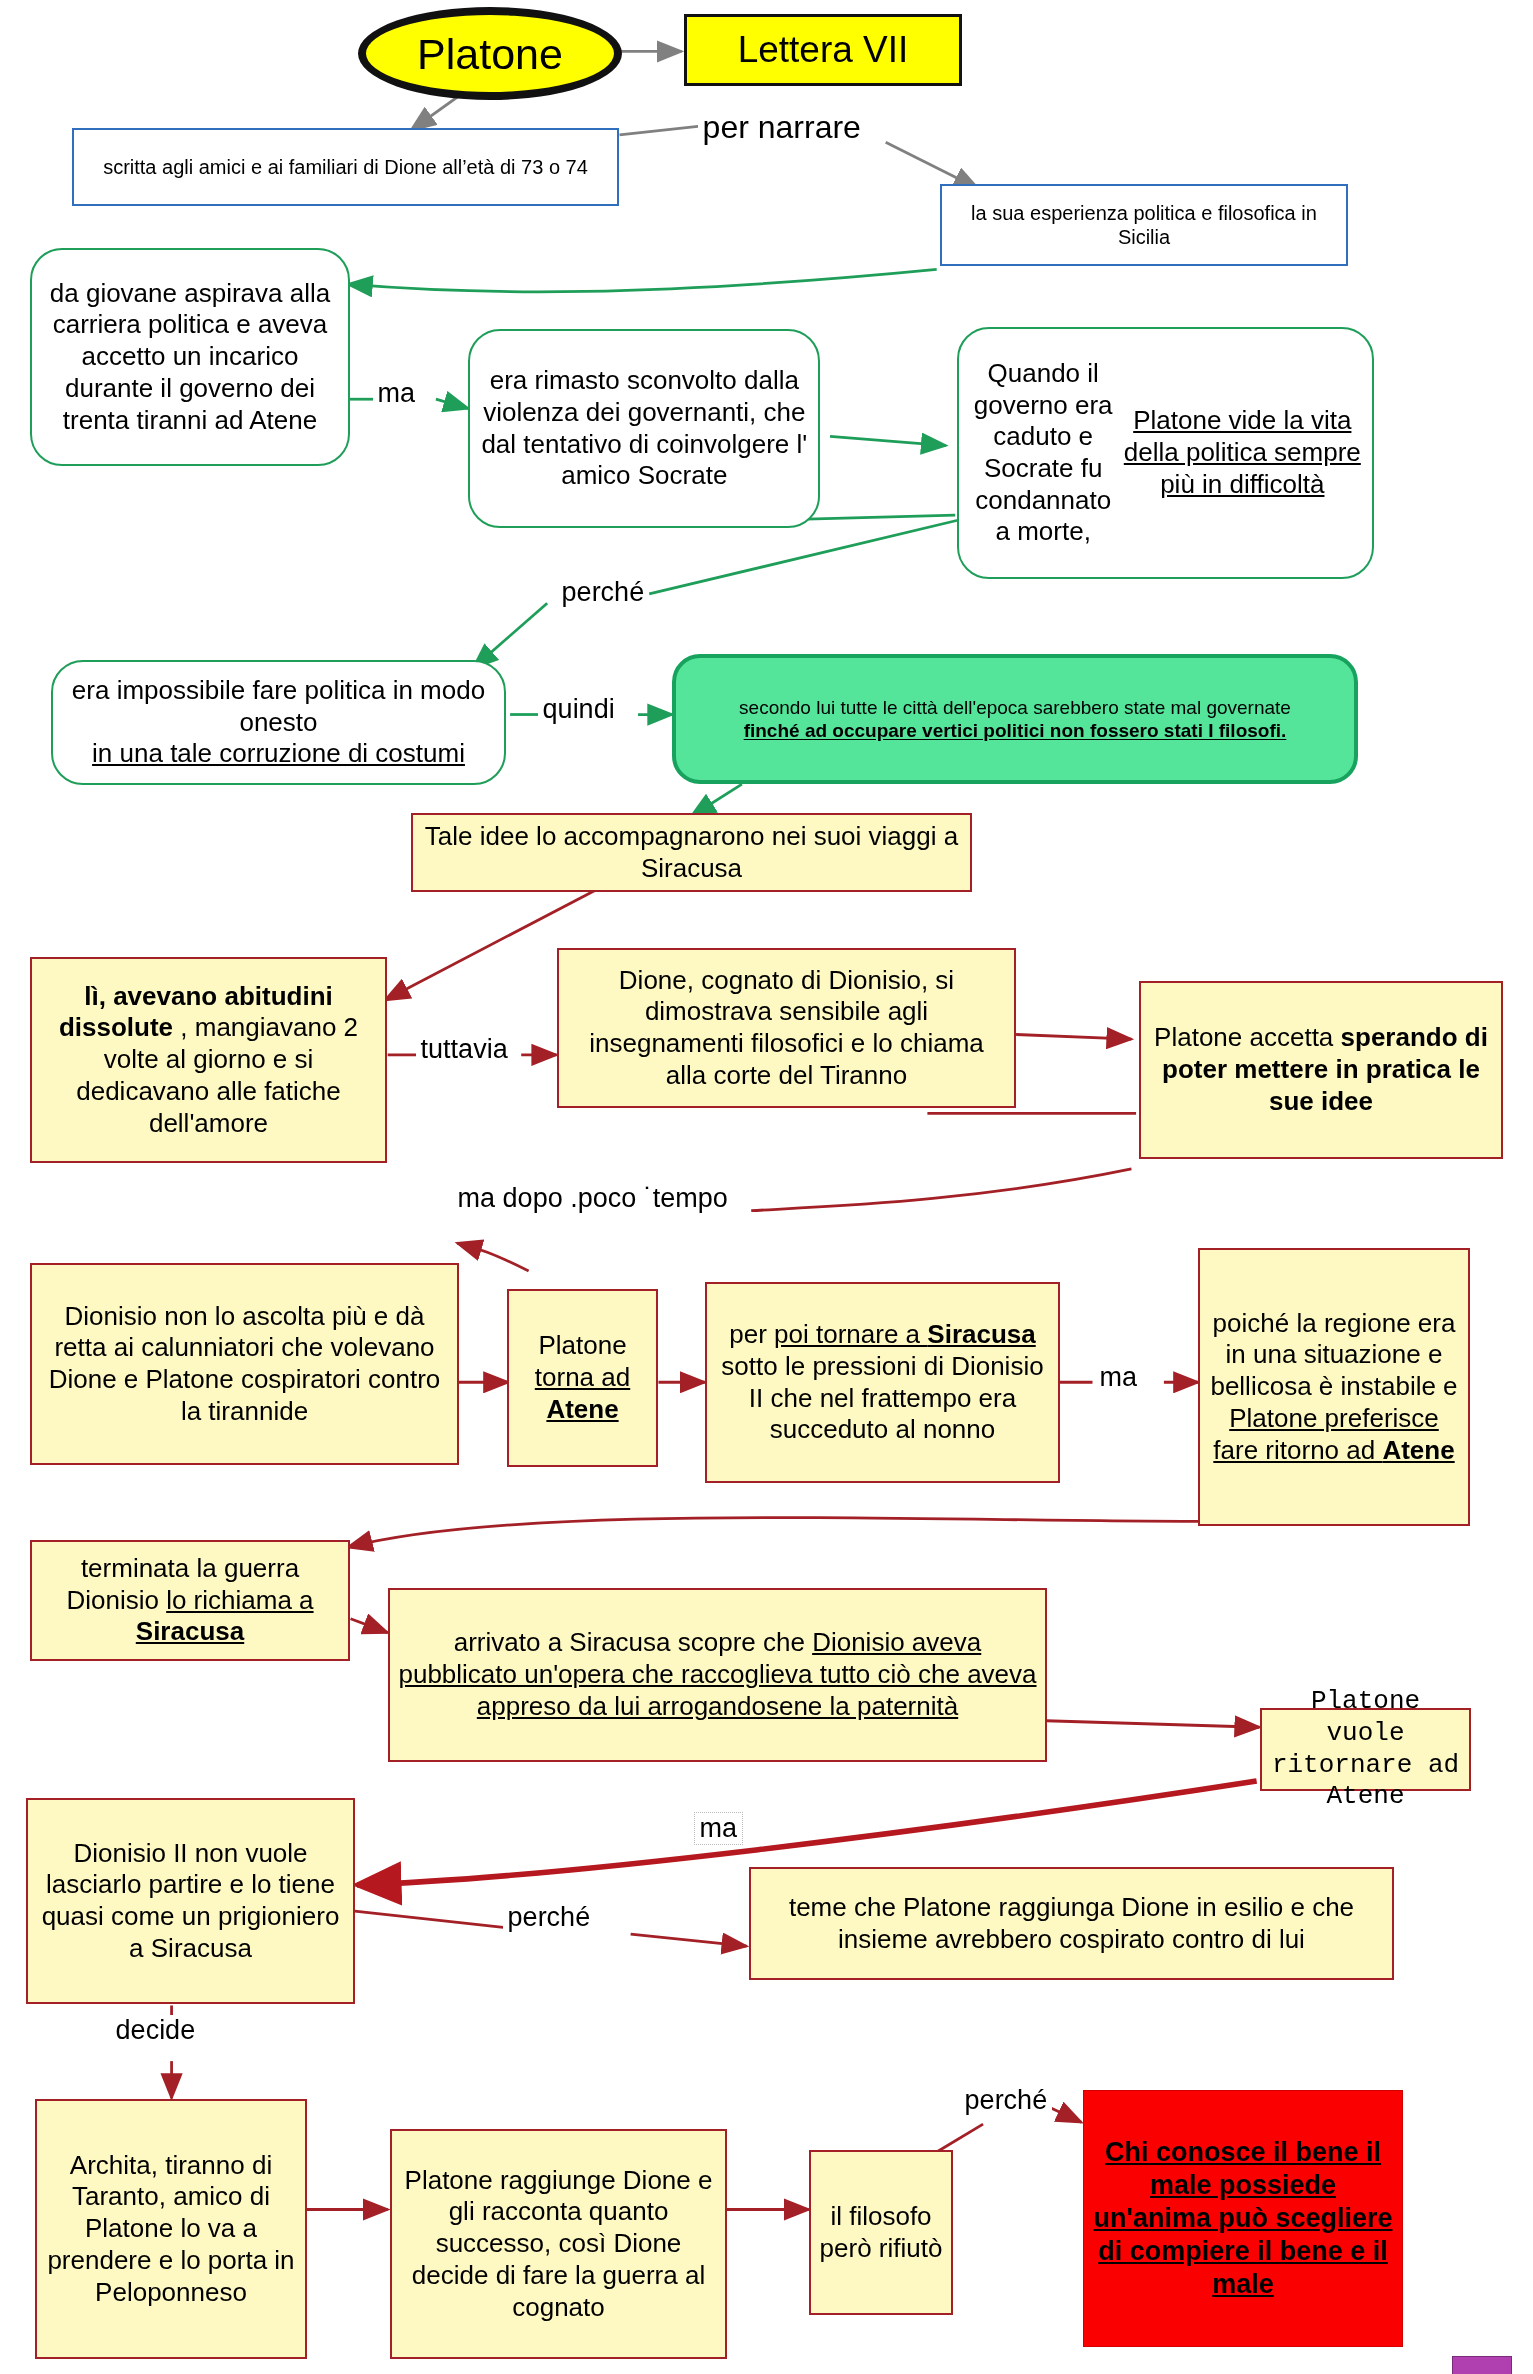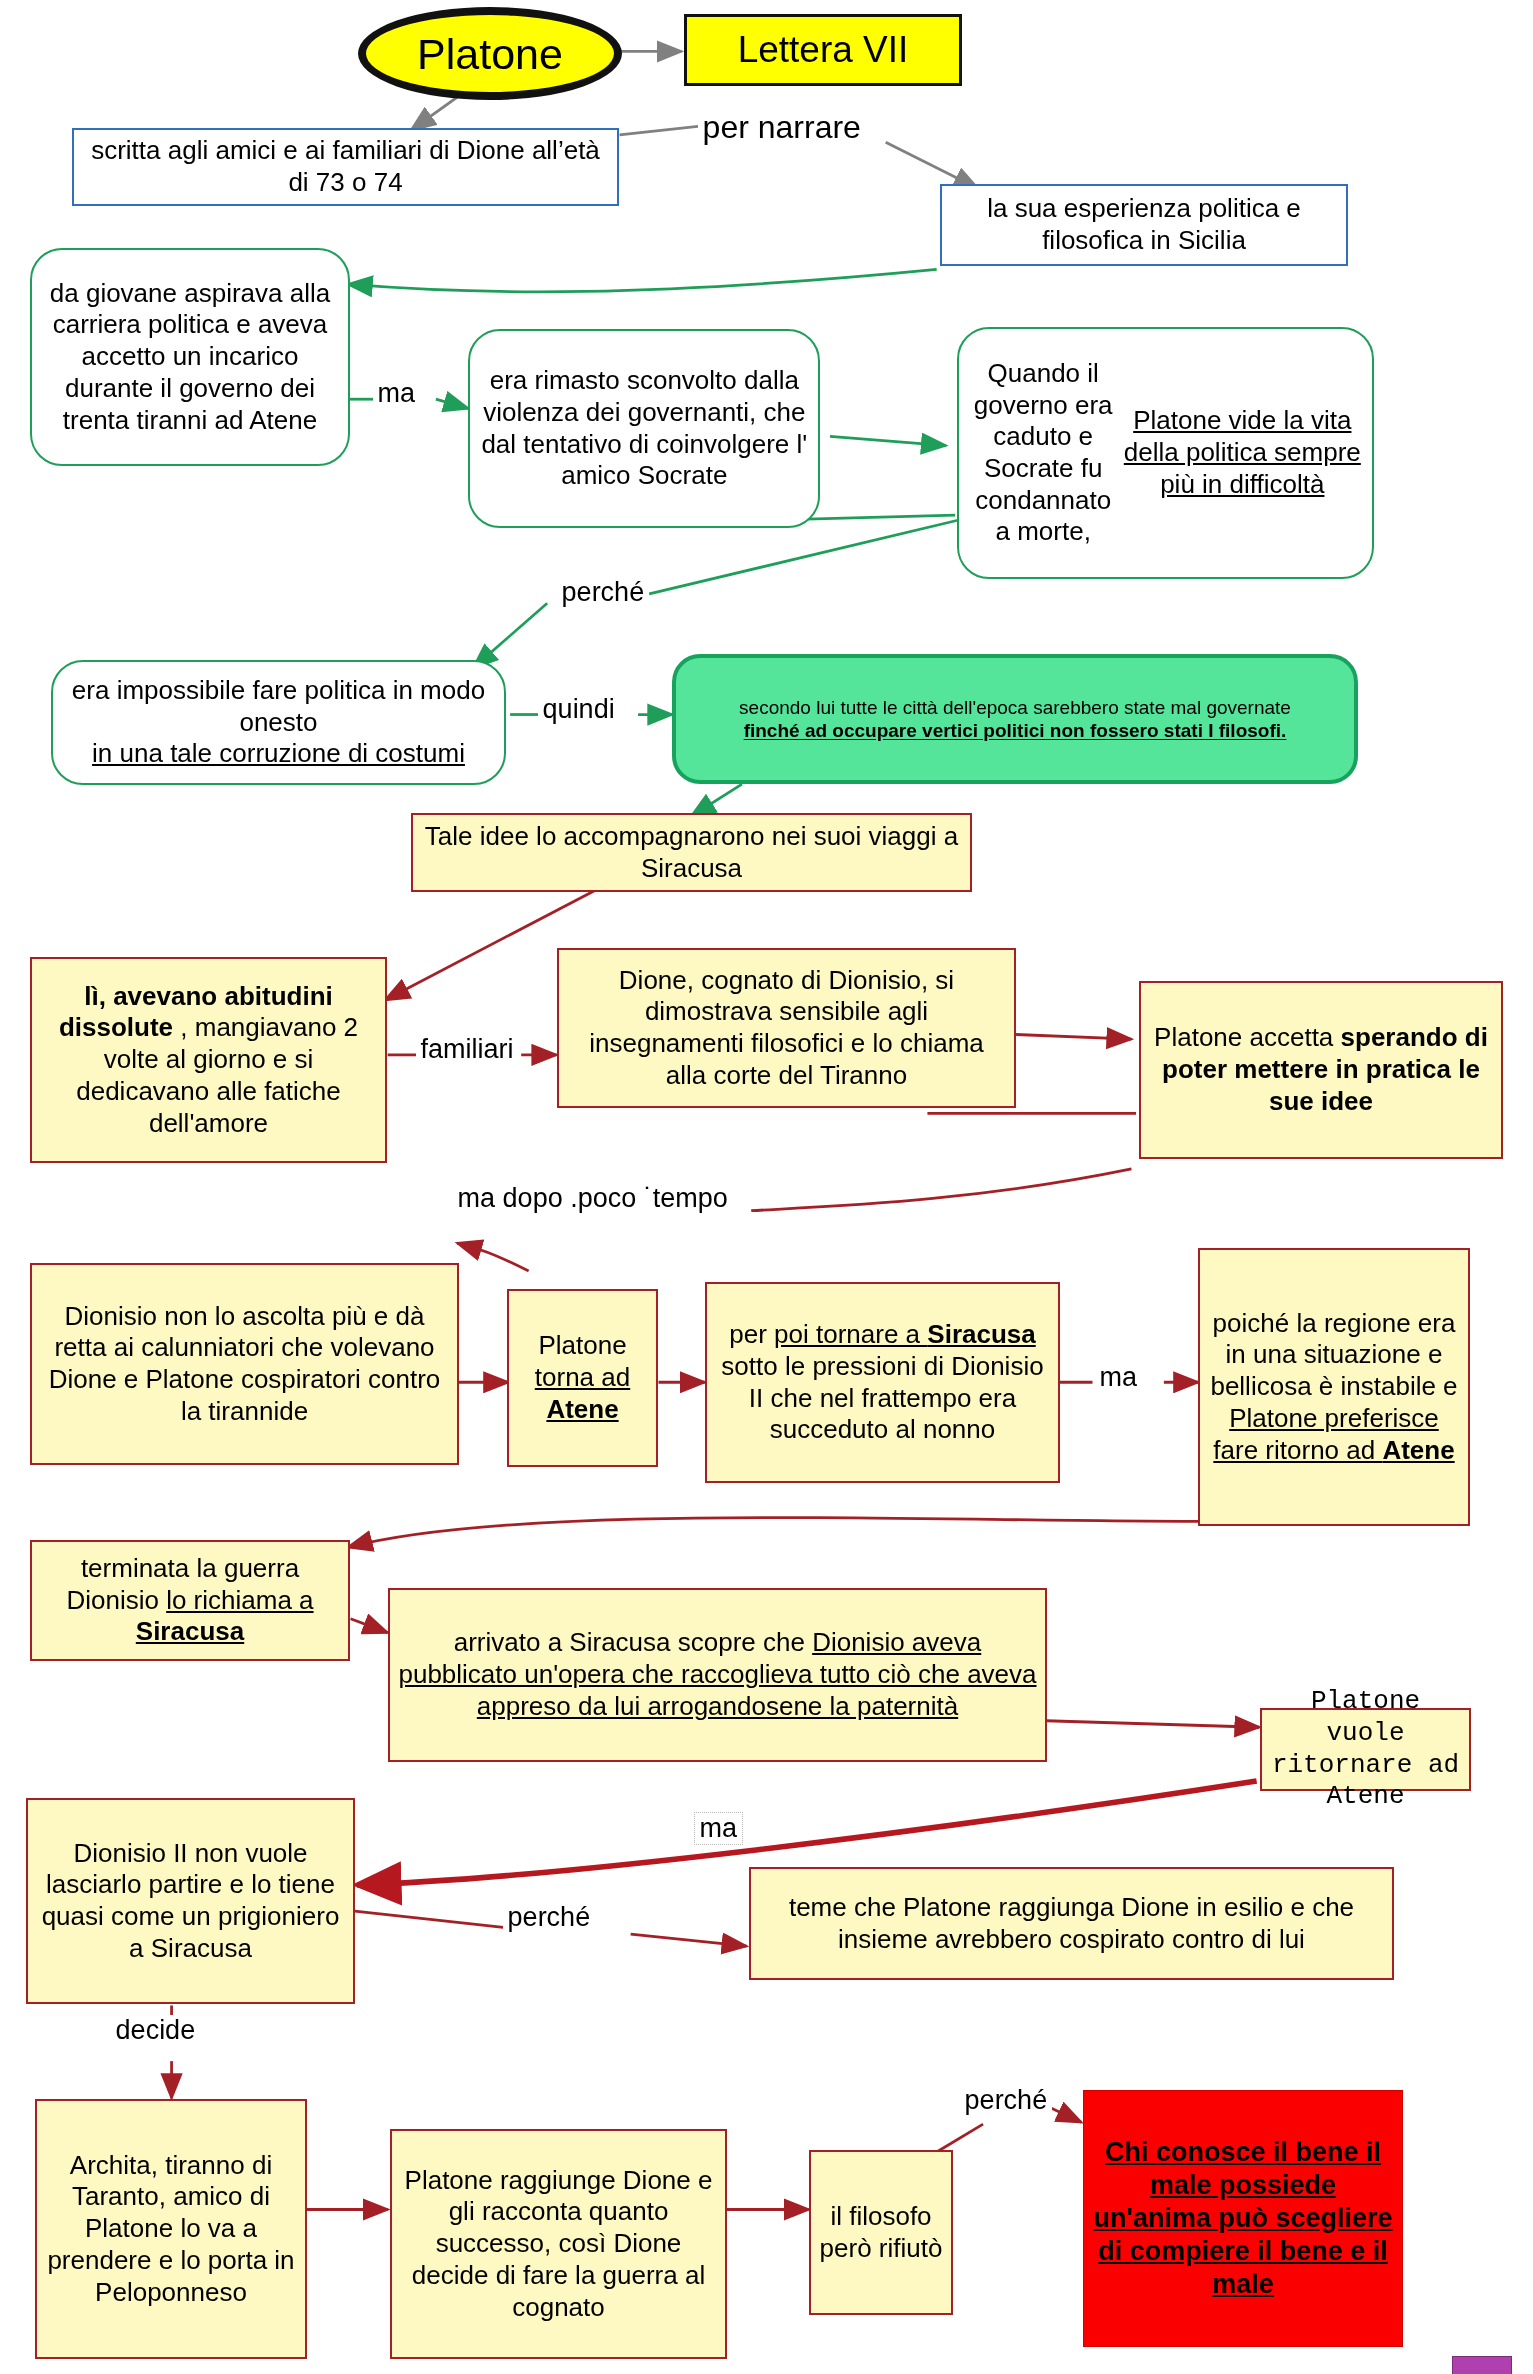--- a/index.html
+++ b/index.html
@@ -48,21 +48,21 @@
     font-weight: 400;
   }
   .rect-yellow {
     background: #ffff00;
     border: 3.7px solid #111111;
     font-size: 37px;
   }
   .rect-blue {
     background: #ffffff;
     border: 2.8px solid #2f6fbd;
-    font-size: 26px;
+    font-size: 20px;
   }
   .round-green {
     background: #ffffff;
     border: 2.8px solid #1f9e5a;
     border-radius: 32px;
     font-size: 26px;
   }
   .round-green-fill {
     background: #54e49a;
     border: 4.6px solid #17a35e;
@@ -368,21 +368,21 @@
   <div class="purple-chip" style="position:absolute;left:1452px;top:2356px;width:58px;height:18.6px;"></div>
 
   <div class="edge-label big" style="left:698px;top:109px;">per narrare</div>
 
   <div class="edge-label" style="left:373px;top:378px;">ma</div>
 
   <div class="edge-label" style="left:557px;top:577px;">perché</div>
 
   <div class="edge-label" style="left:538px;top:694px;">quindi</div>
 
-  <div class="edge-label" style="left:416px;top:1034px;">familiari</div>
+  <div class="edge-label" style="left:416px;top:1034px;">tuttavia</div>
 
   <div class="edge-label" style="left:453px;top:1183px;">ma dopo .poco ˙tempo</div>
 
   <div class="edge-label" style="left:1095px;top:1362px;">ma</div>
 
   <div class="edge-label" style="left:694px;top:1812px;border:0.9px dotted #bbb;">ma</div>
 
   <div class="edge-label" style="left:503px;top:1902px;">perché</div>
 
   <div class="edge-label" style="left:111px;top:2015px;">decide</div>

